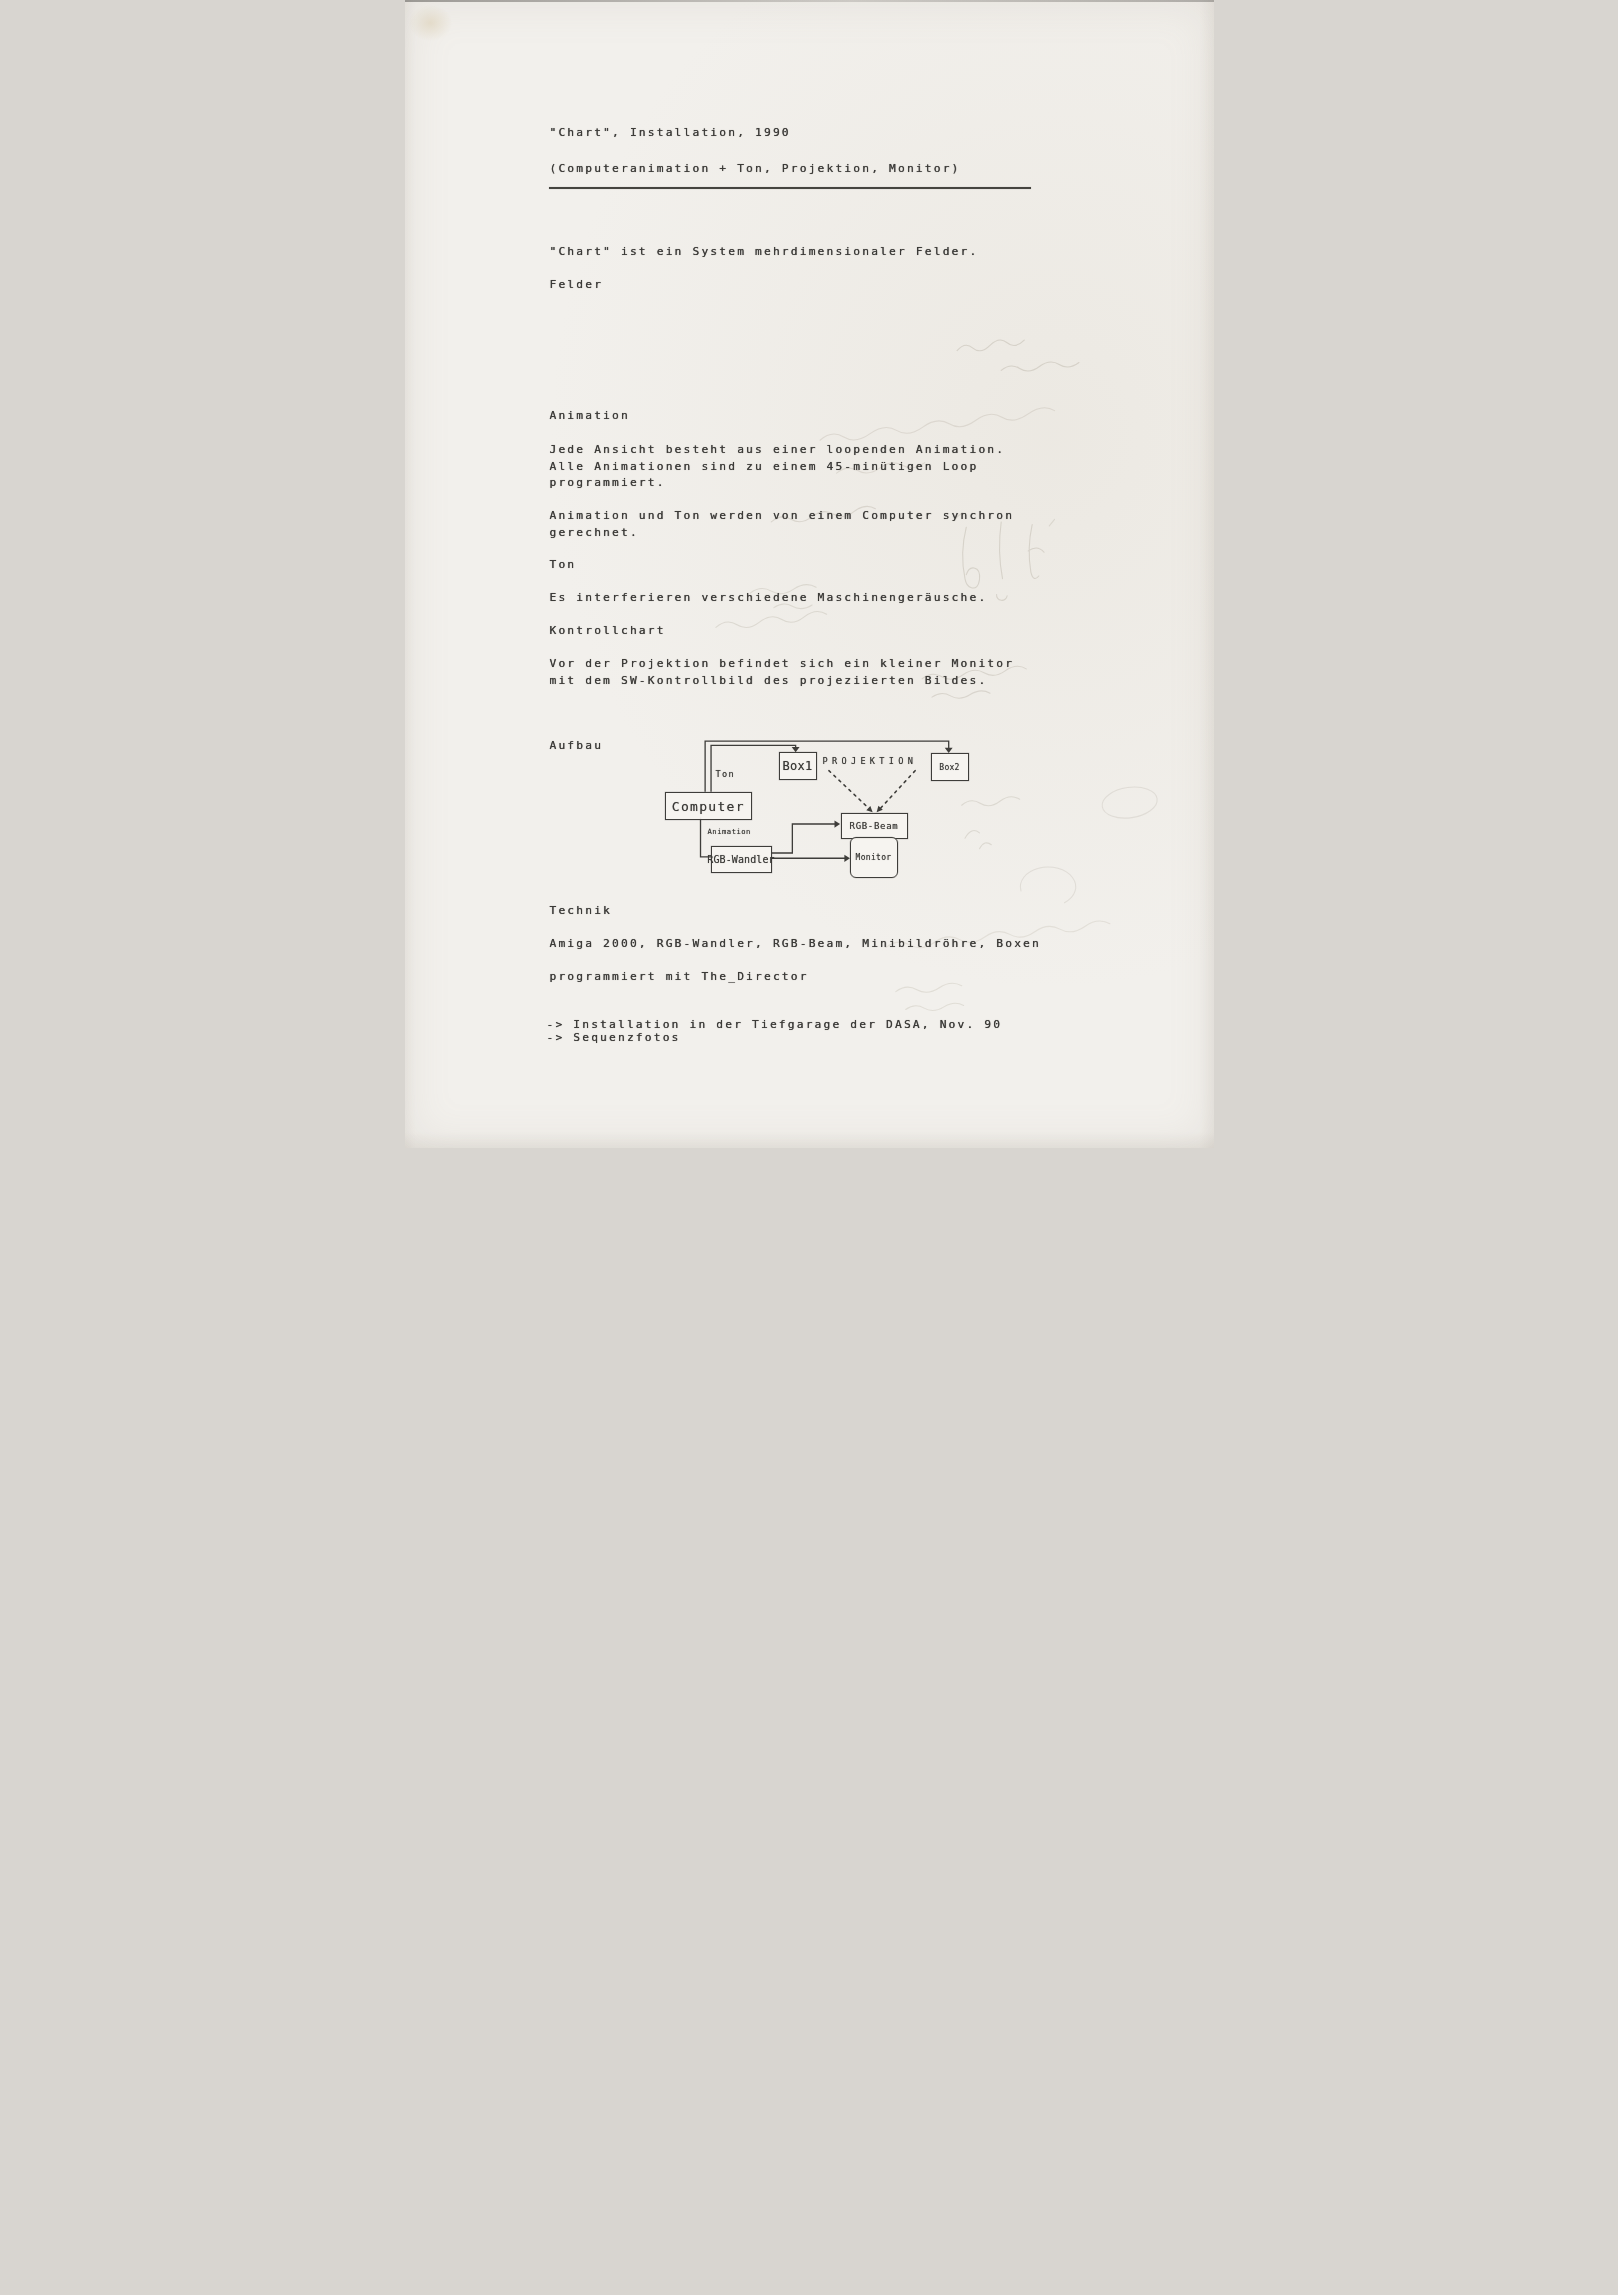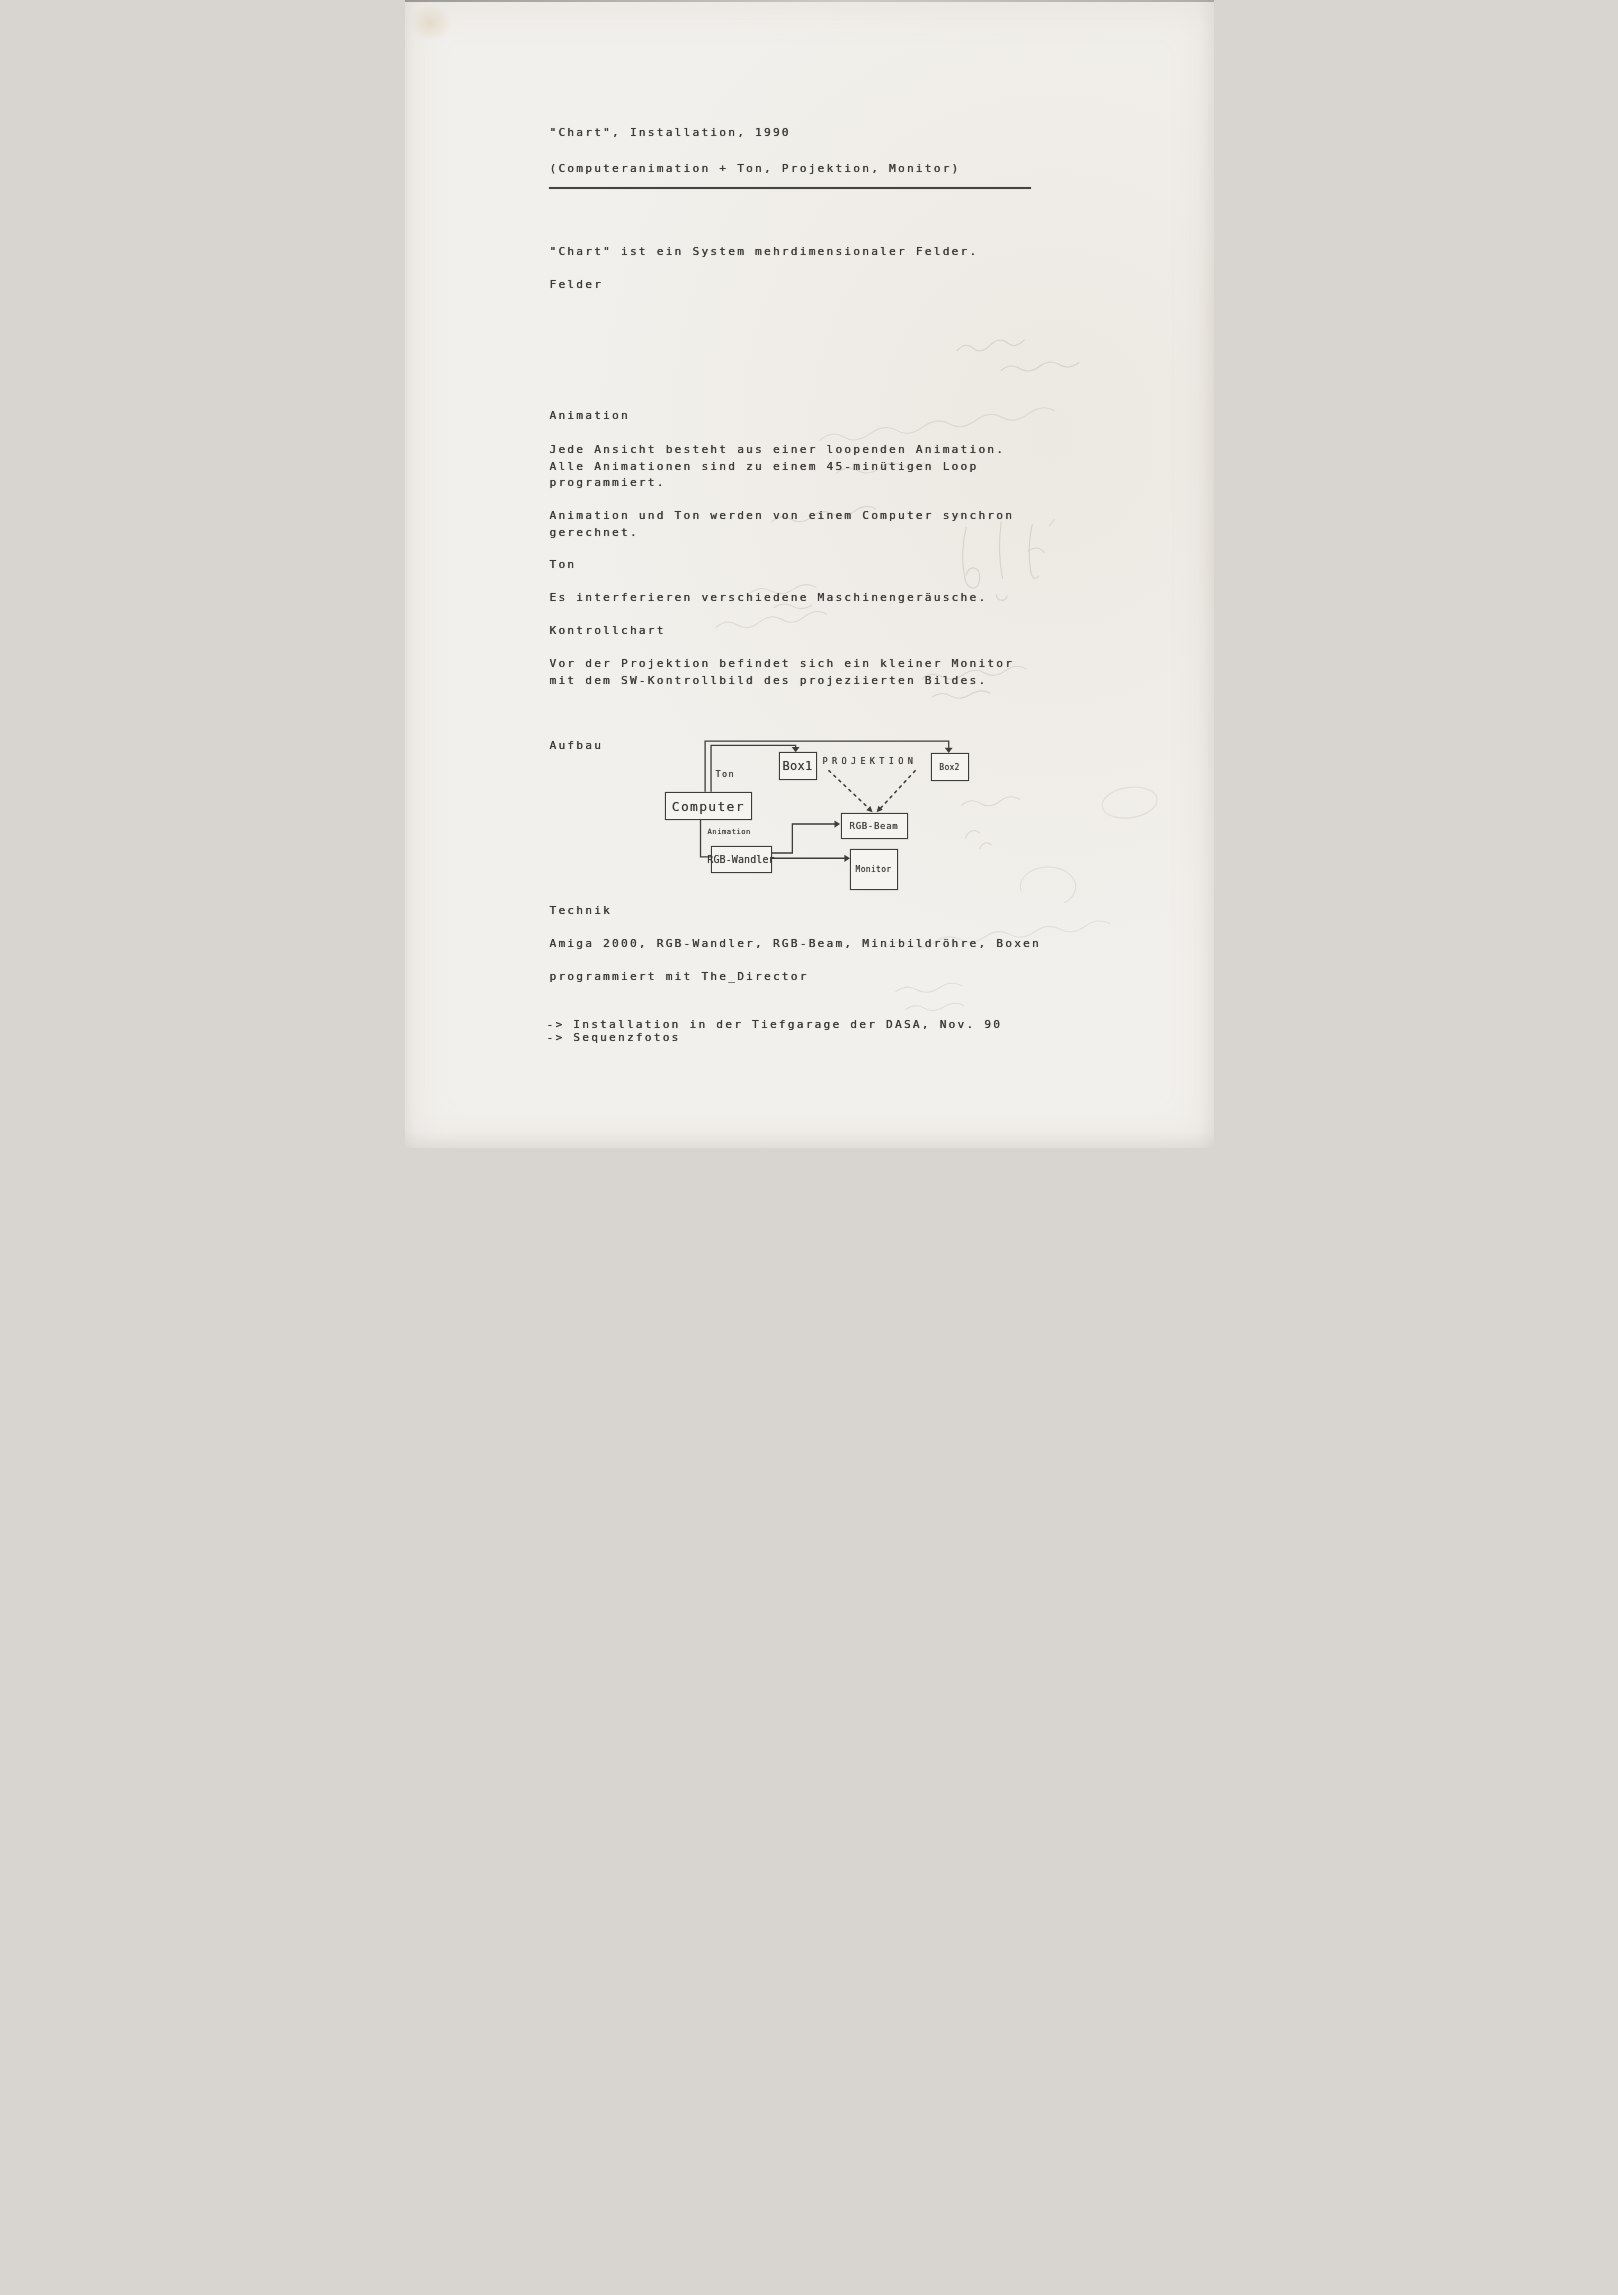--- a/index.html
+++ b/index.html
@@ -132,21 +132,21 @@
       <path class="dash" d="M253.5,54 L314,111"></path>
       <polygon class="ah" points="-9,-4.5 -9,4.5 0,0" transform="translate(320,117) rotate(43)"></polygon>
       <path class="dash" d="M384.5,54 L332,111"></path>
       <polygon class="ah" points="-9,-4.5 -9,4.5 0,0" transform="translate(326,117) rotate(132)"></polygon>
     </svg>
 
     <div class="dbox" style="left:3.3px;top:57px;width:85px;height:26px;font-size:13px;letter-spacing:1.3px;">Computer</div>
     <div class="dbox" style="left:117px;top:17px;width:36px;height:26px;font-size:12px;letter-spacing:0.3px;">Box1</div>
     <div class="dbox" style="left:269px;top:18px;width:36px;height:26px;font-size:8px;letter-spacing:0.3px;">Box2</div>
     <div class="dbox" style="left:179px;top:78px;width:65px;height:24px;font-size:9px;letter-spacing:0.7px;">RGB-Beam</div>
-    <div class="dbox" style="left:188px;top:114px;width:46px;height:39px;font-size:8px;letter-spacing:0.3px;">Monitor</div>
+    <div class="dbox" style="left:188px;top:102px;width:46px;height:39px;font-size:8px;letter-spacing:0.3px;border-radius:6px;">Monitor</div>
     <div class="dbox" style="left:49px;top:111px;width:59px;height:25px;font-size:10px;letter-spacing:0.1px;">RGB-Wandler</div>
 
     <div class="dlabel" style="left:54px;top:34px;font-size:8.6px;letter-spacing:1.3px;">Ton</div>
     <div class="dlabel" style="left:46px;top:92px;font-size:7.2px;letter-spacing:0.5px;">Animation</div>
     <div class="dlabel" style="left:161px;top:21px;font-size:8.6px;letter-spacing:4.3px;">PROJEKTION</div>
   </div>
 
   <div class="t" style="left:145px;top:903px;">Technik</div>
   <div class="t" style="left:145px;top:936px;">Amiga 2000, RGB-Wandler, RGB-Beam, Minibildröhre, Boxen</div>
   <div class="t" style="left:145px;top:969px;text-align:right;">programmiert mit The_Director</div>

